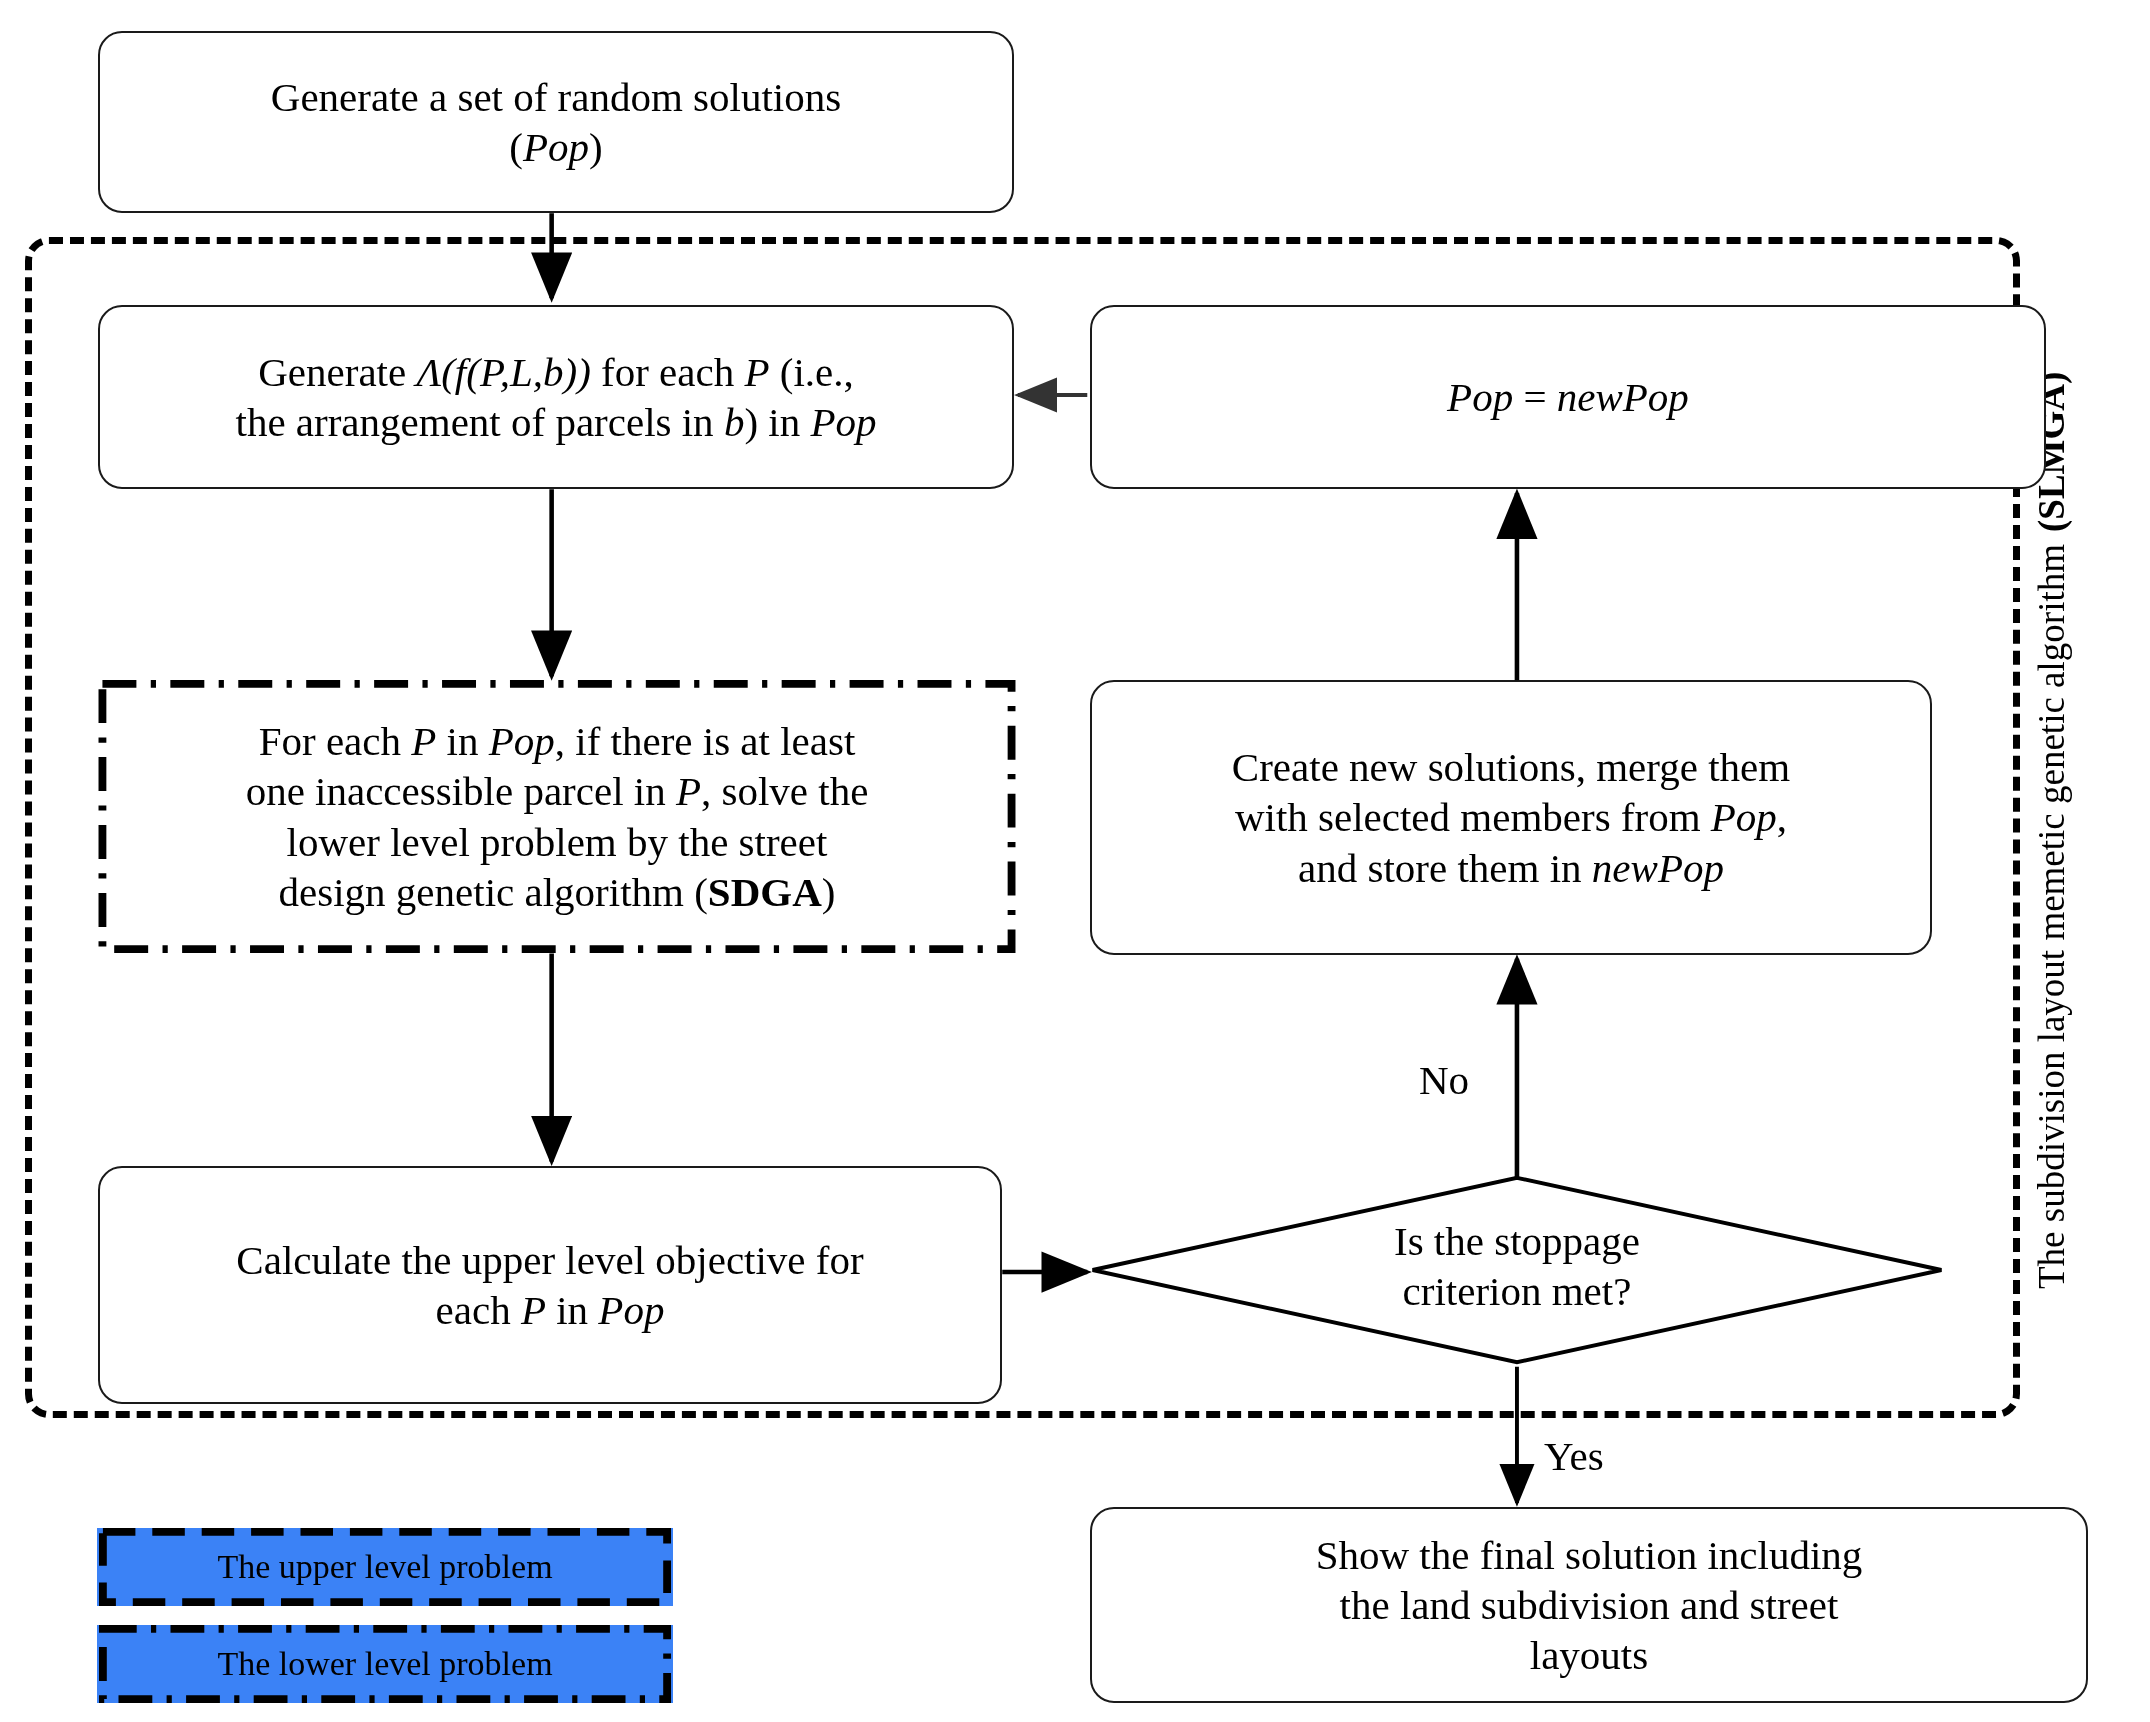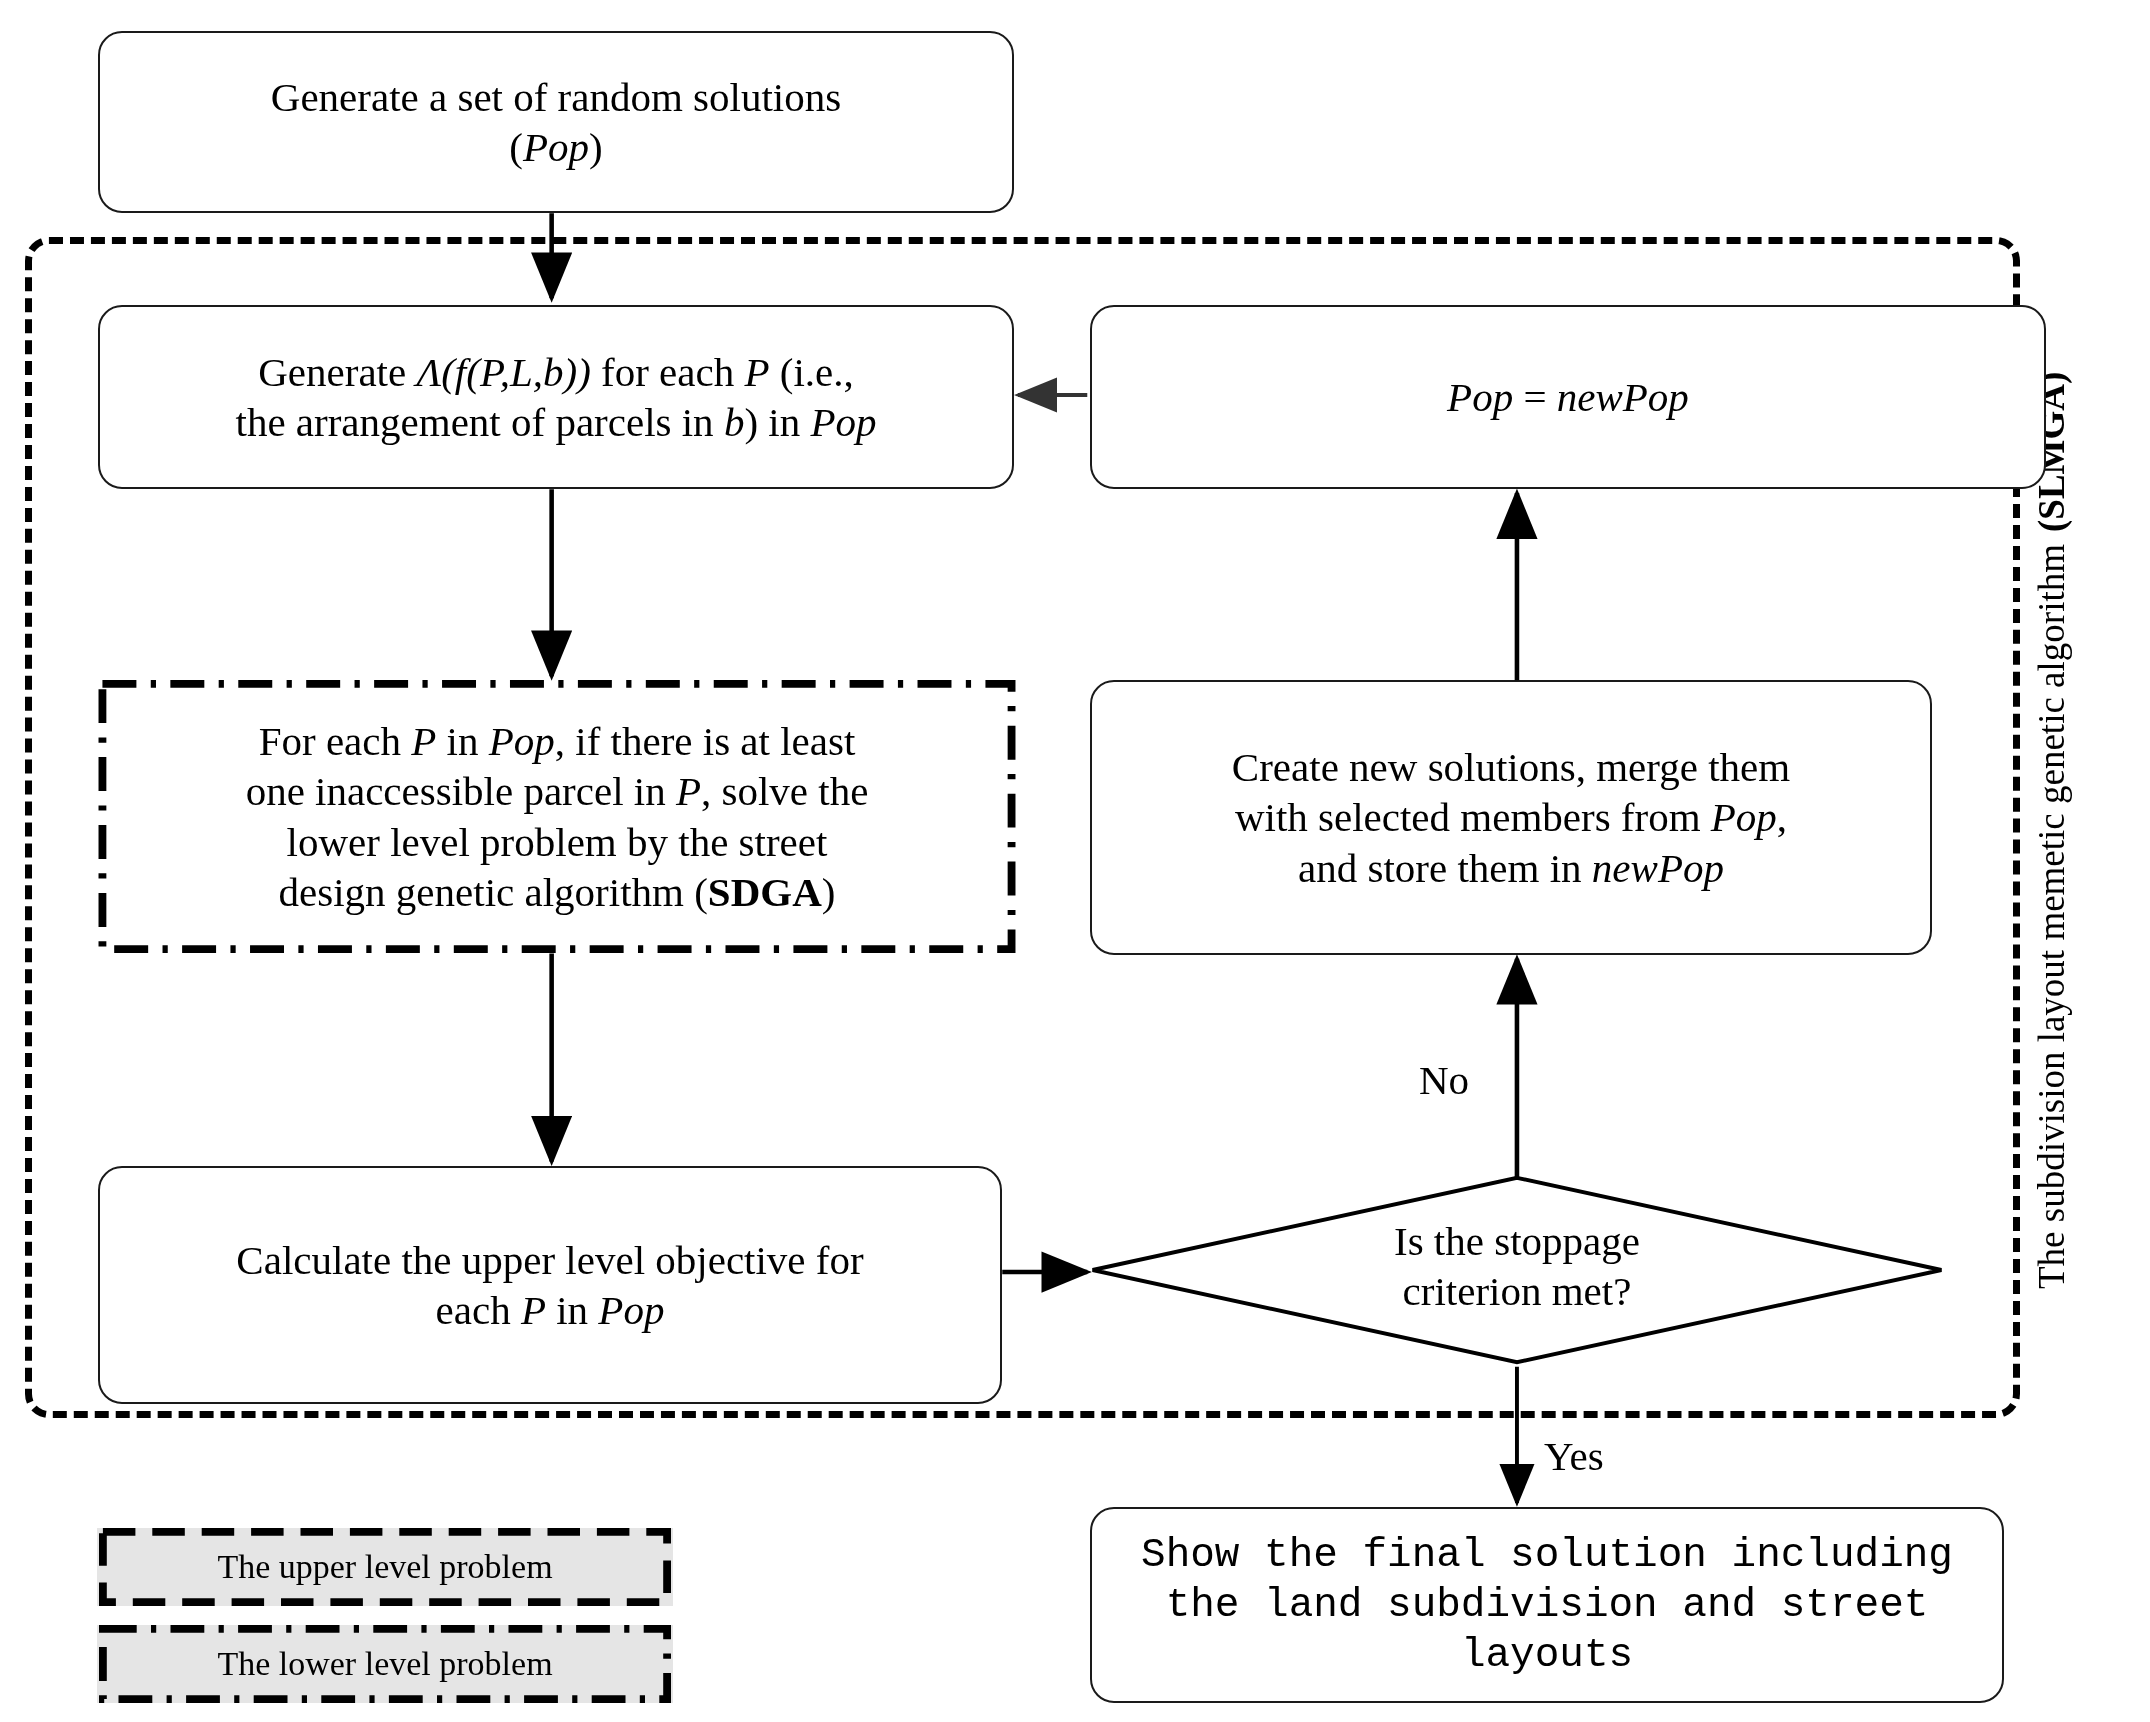--- a/index.html
+++ b/index.html
@@ -61,21 +61,21 @@
     white-space: nowrap;
     line-height: 1.0;
     text-align: center;
   }
   .legend-item {
     position: absolute;
     box-sizing: border-box;
     display: flex;
     align-items: center;
     justify-content: center;
-    background: #e5e5e5;
+    background: #3b82f6;
   }
   .legend-text {
     font-size: 34px;
   }
   .diamond-text {
     position: absolute;
     text-align: center;
     font-size: 41px;
     line-height: 1.22;
   }
@@ -142,21 +142,21 @@
   <div style="position:absolute; left:1090px; top:1175px; width:854px; height:190px;">
     <svg width="854" height="190" style="position:absolute;left:0;top:0;" viewBox="0 0 1306 290">
       <polygon points="653,4 1302,145 653,286 4,145" fill="#ffffff" stroke="#000000" stroke-width="6"></polygon>
     </svg>
     <div class="diamond-text" style="left:0; top:41px; width:854px;">
       <span>Is the stoppage</span><br>
       <span>criterion met?</span>
     </div>
   </div>
 
-  <div class="node solid-box" style="left:1090px; top:1507px; width:914px; height:196px;font-family:Liberation Mono, monospace;">
+  <div class="node solid-box" style="left:1090px; top:1507px; width:998px; height:196px;">
     <span class="node-text">
       <span>Show the final solution including</span><br>
       <span>the land subdivision and street</span><br>
       <span>layouts</span>
     </span>
   </div>
 
   <svg class="overlay" viewBox="0 0 3288 2633" width="2151" height="1722">
     <defs>
       <marker id="ah" markerWidth="11" markerHeight="9" refX="10" refY="4.5" orient="auto" markerUnits="strokeWidth">

